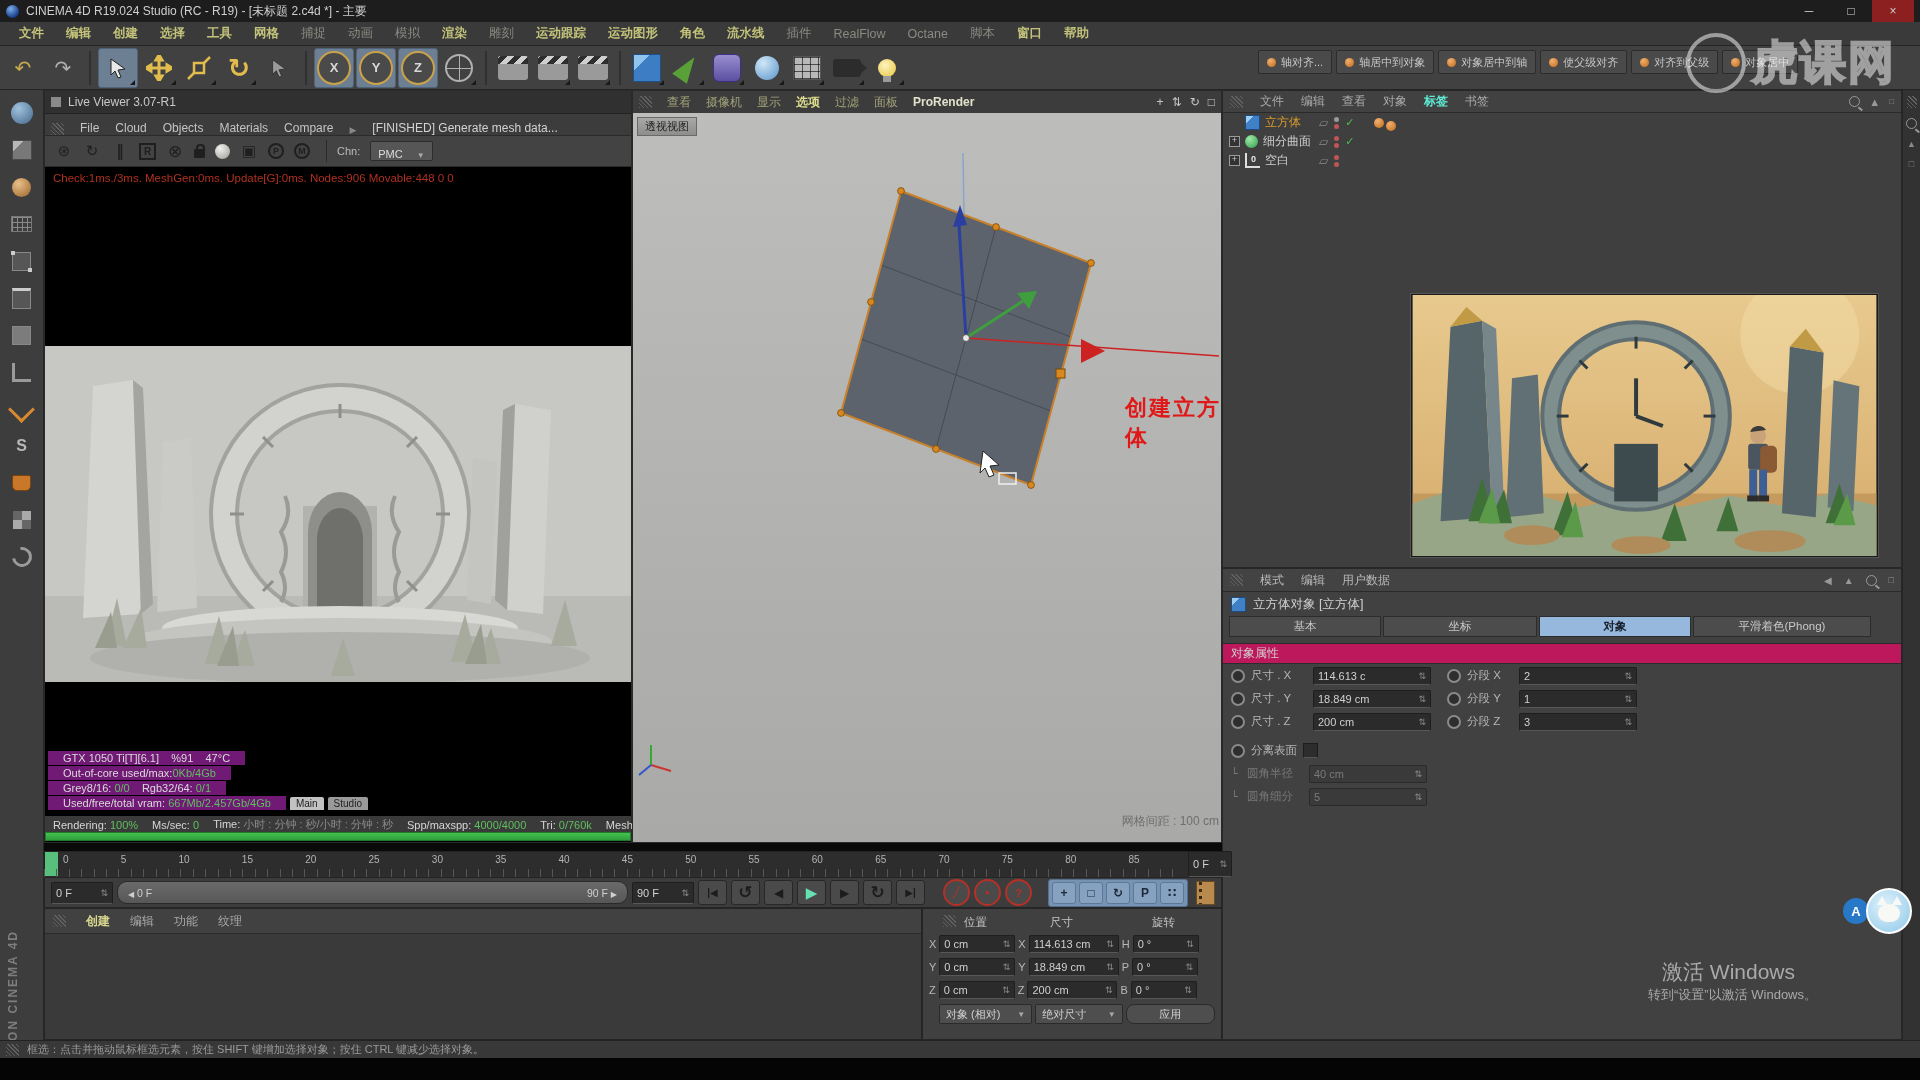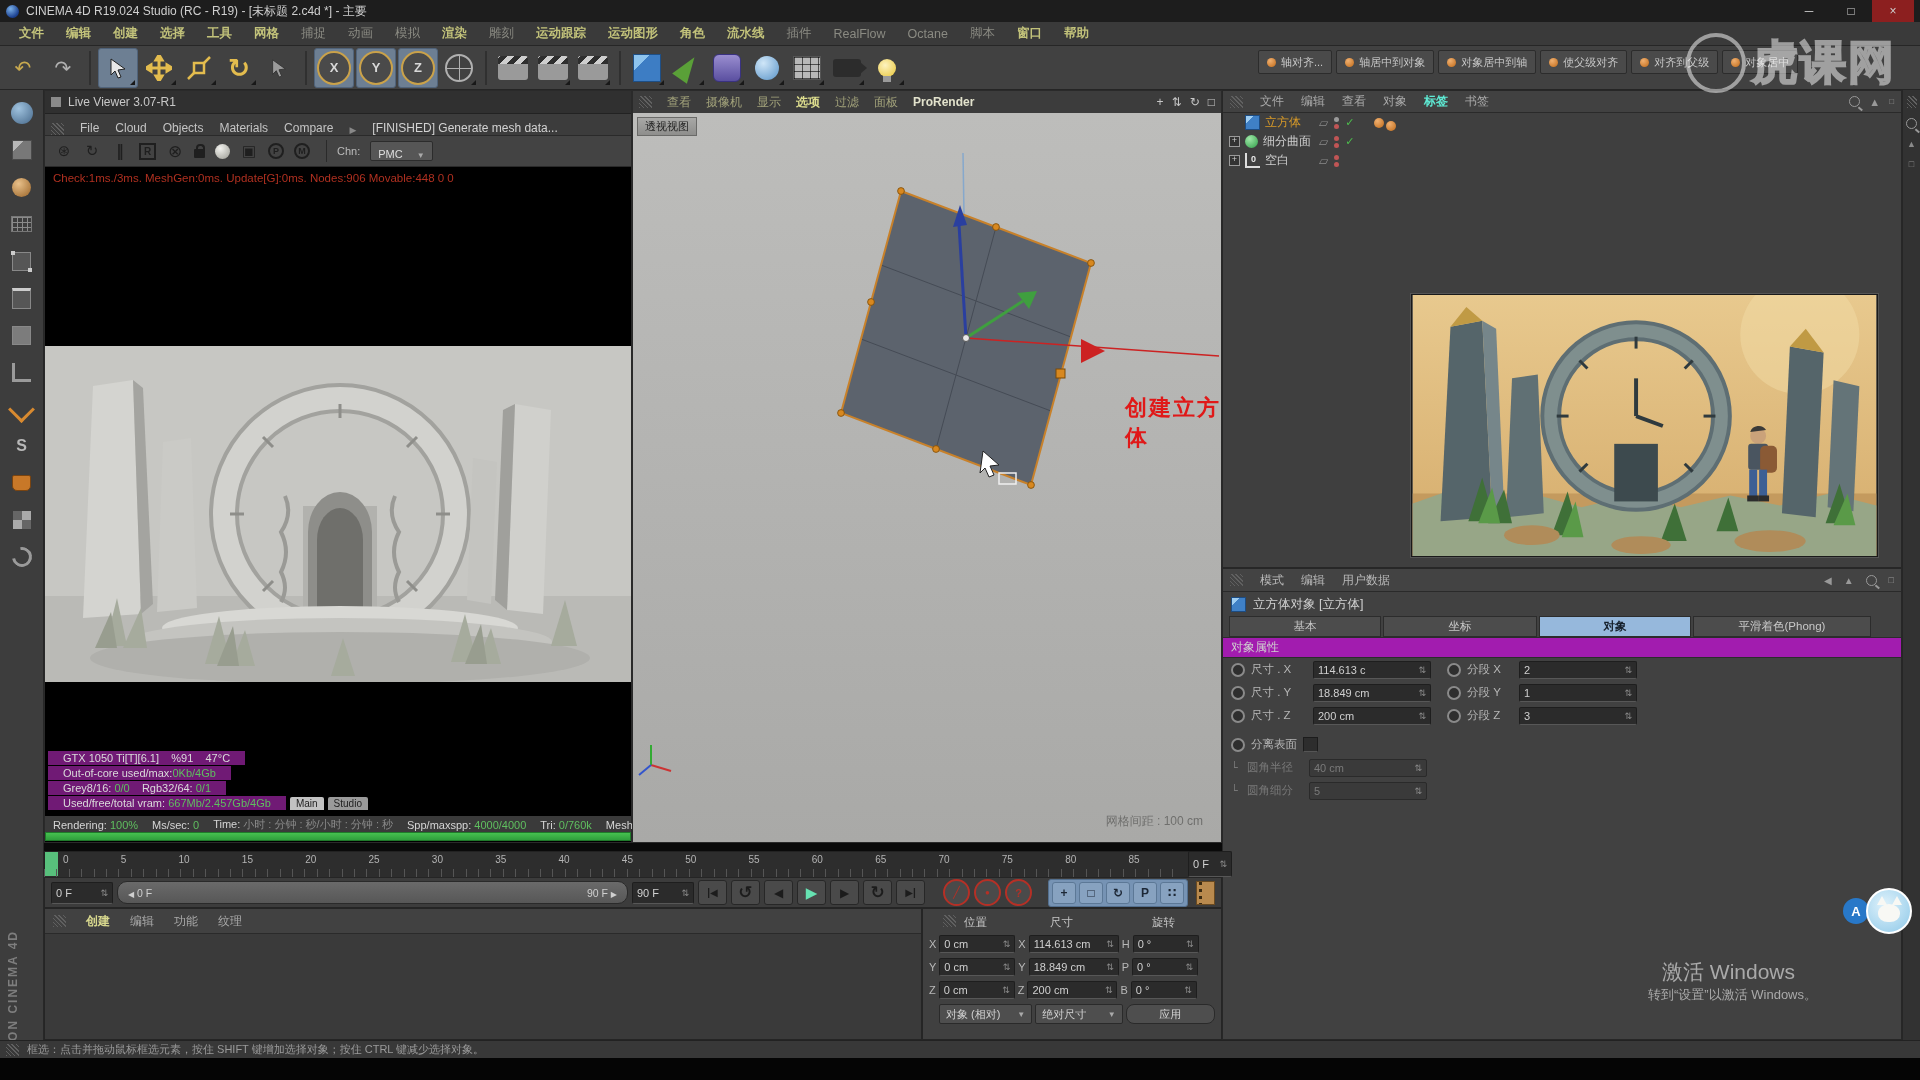--- a/index.html
+++ b/index.html
@@ -118,21 +118,21 @@
   .chk{color:#4dbf4d;font-size:11px;font-weight:bold}
   .tagdot{width:10px;height:10px;border-radius:50%;background:radial-gradient(circle at 35% 30%,#f0b070,#c06a18)}
   .refimg{left:1411px;top:294px;width:467px;height:263px;border:1px solid #1a1a1a;box-shadow:0 0 0 1px #555}
   
   .am{left:1222px;top:568px;width:680px;height:472px;background:#414141;border:1px solid #272727}
   .ammenu{height:22px;background:#434343;border-bottom:1px solid #2a2a2a;display:flex;align-items:center;gap:17px;padding:0 7px;font-size:12px;color:#b8b8b8}
   .amtitle{height:24px;display:flex;align-items:center;gap:7px;padding:0 8px;font-size:12.5px;color:#d2d2d2}
   .amtabs{display:flex;gap:2px;padding:0 6px}
   .amtab{height:19px;background:#4c4c4c;border:1px solid #2c2c2c;color:#c8c8c8;font-size:11.5px;display:flex;align-items:center;justify-content:center}
   .amtab.on{background:#96b8dc;color:#16202c;font-weight:bold}
-  .amsec{height:19px;background:#a21caf;border-top:1px solid #2c2c2c;border-bottom:1px solid #2c2c2c;display:flex;align-items:center;padding:0 8px;font-size:12px;color:#cfcfcf;}
+  .amsec{height:19px;background:#be185d;border-top:1px solid #2c2c2c;border-bottom:1px solid #2c2c2c;display:flex;align-items:center;padding:0 8px;font-size:12px;color:#cfcfcf;margin-top:6px}
   .prow{display:flex;align-items:center;gap:6px;height:23px;padding-left:8px;font-size:11.5px;color:#b6b6b6}
   .radio{width:10px;height:10px;border-radius:50%;border:2px solid #8a8a8a;flex:none;background:#2e2e2e}
   .pinput{width:108px}
   .pcheck{width:13px;height:13px;background:#2d2d2d;border:1px solid #1c1c1c;border-bottom-color:#555}
   .dim2{color:#777}
   .dinput{background:#3a3a3a;border:1px solid #2a2a2a;color:#7a7a7a}
   .indent{color:#777;font-size:11px;width:10px}
   
   .rstrip{left:1902px;top:90px;width:18px;height:950px;background:#323232;border-left:1px solid #262626;display:flex;flex-direction:column;align-items:center;padding-top:6px;gap:10px;color:#8a8a8a;font-size:9px}
   .statusbar{left:0;top:1040px;width:1920px;height:18px;background:#383838;border-top:1px solid #222;display:flex;align-items:center;padding:0 6px;font-size:11px;color:#9a9a9a}
@@ -509,21 +509,21 @@
       <circle cx="333" cy="225" r="3.5" fill="#e8e8e8" stroke="#555"></circle>
       <g>
         <line x1="18" y1="652" x2="38" y2="658" stroke="#cc3333" stroke-width="2"></line>
         <line x1="18" y1="652" x2="18" y2="632" stroke="#33aa33" stroke-width="2"></line>
         <line x1="18" y1="652" x2="6" y2="662" stroke="#3355cc" stroke-width="2"></line>
       </g>
       <rect x="366" y="360" width="17" height="11" fill="none" stroke="#f0f0f0" stroke-width="1.5"></rect>
       <polygon points="350,338 366,352 357,353 361,362 356,364 352,355 347,360" fill="#fff" stroke="#222"></polygon>
     </svg>
     <div class="anno" style="left:492px;top:280px">创建立方体</div>
-    <div class="gridlabel" style="right:18px;bottom:12px">网格间距 : 100 cm</div>
+    <div class="gridlabel" style="right:2px;bottom:12px">网格间距 : 100 cm</div>
   </div>
 </div>
 
 <div class="abs om">
   <div class="ommenu">
     <div class="hatch" style="margin-right:0"></div>
     <span class="omm">文件</span>
     <span class="omm">编辑</span>
     <span class="omm">查看</span>
     <span class="omm">对象</span>

